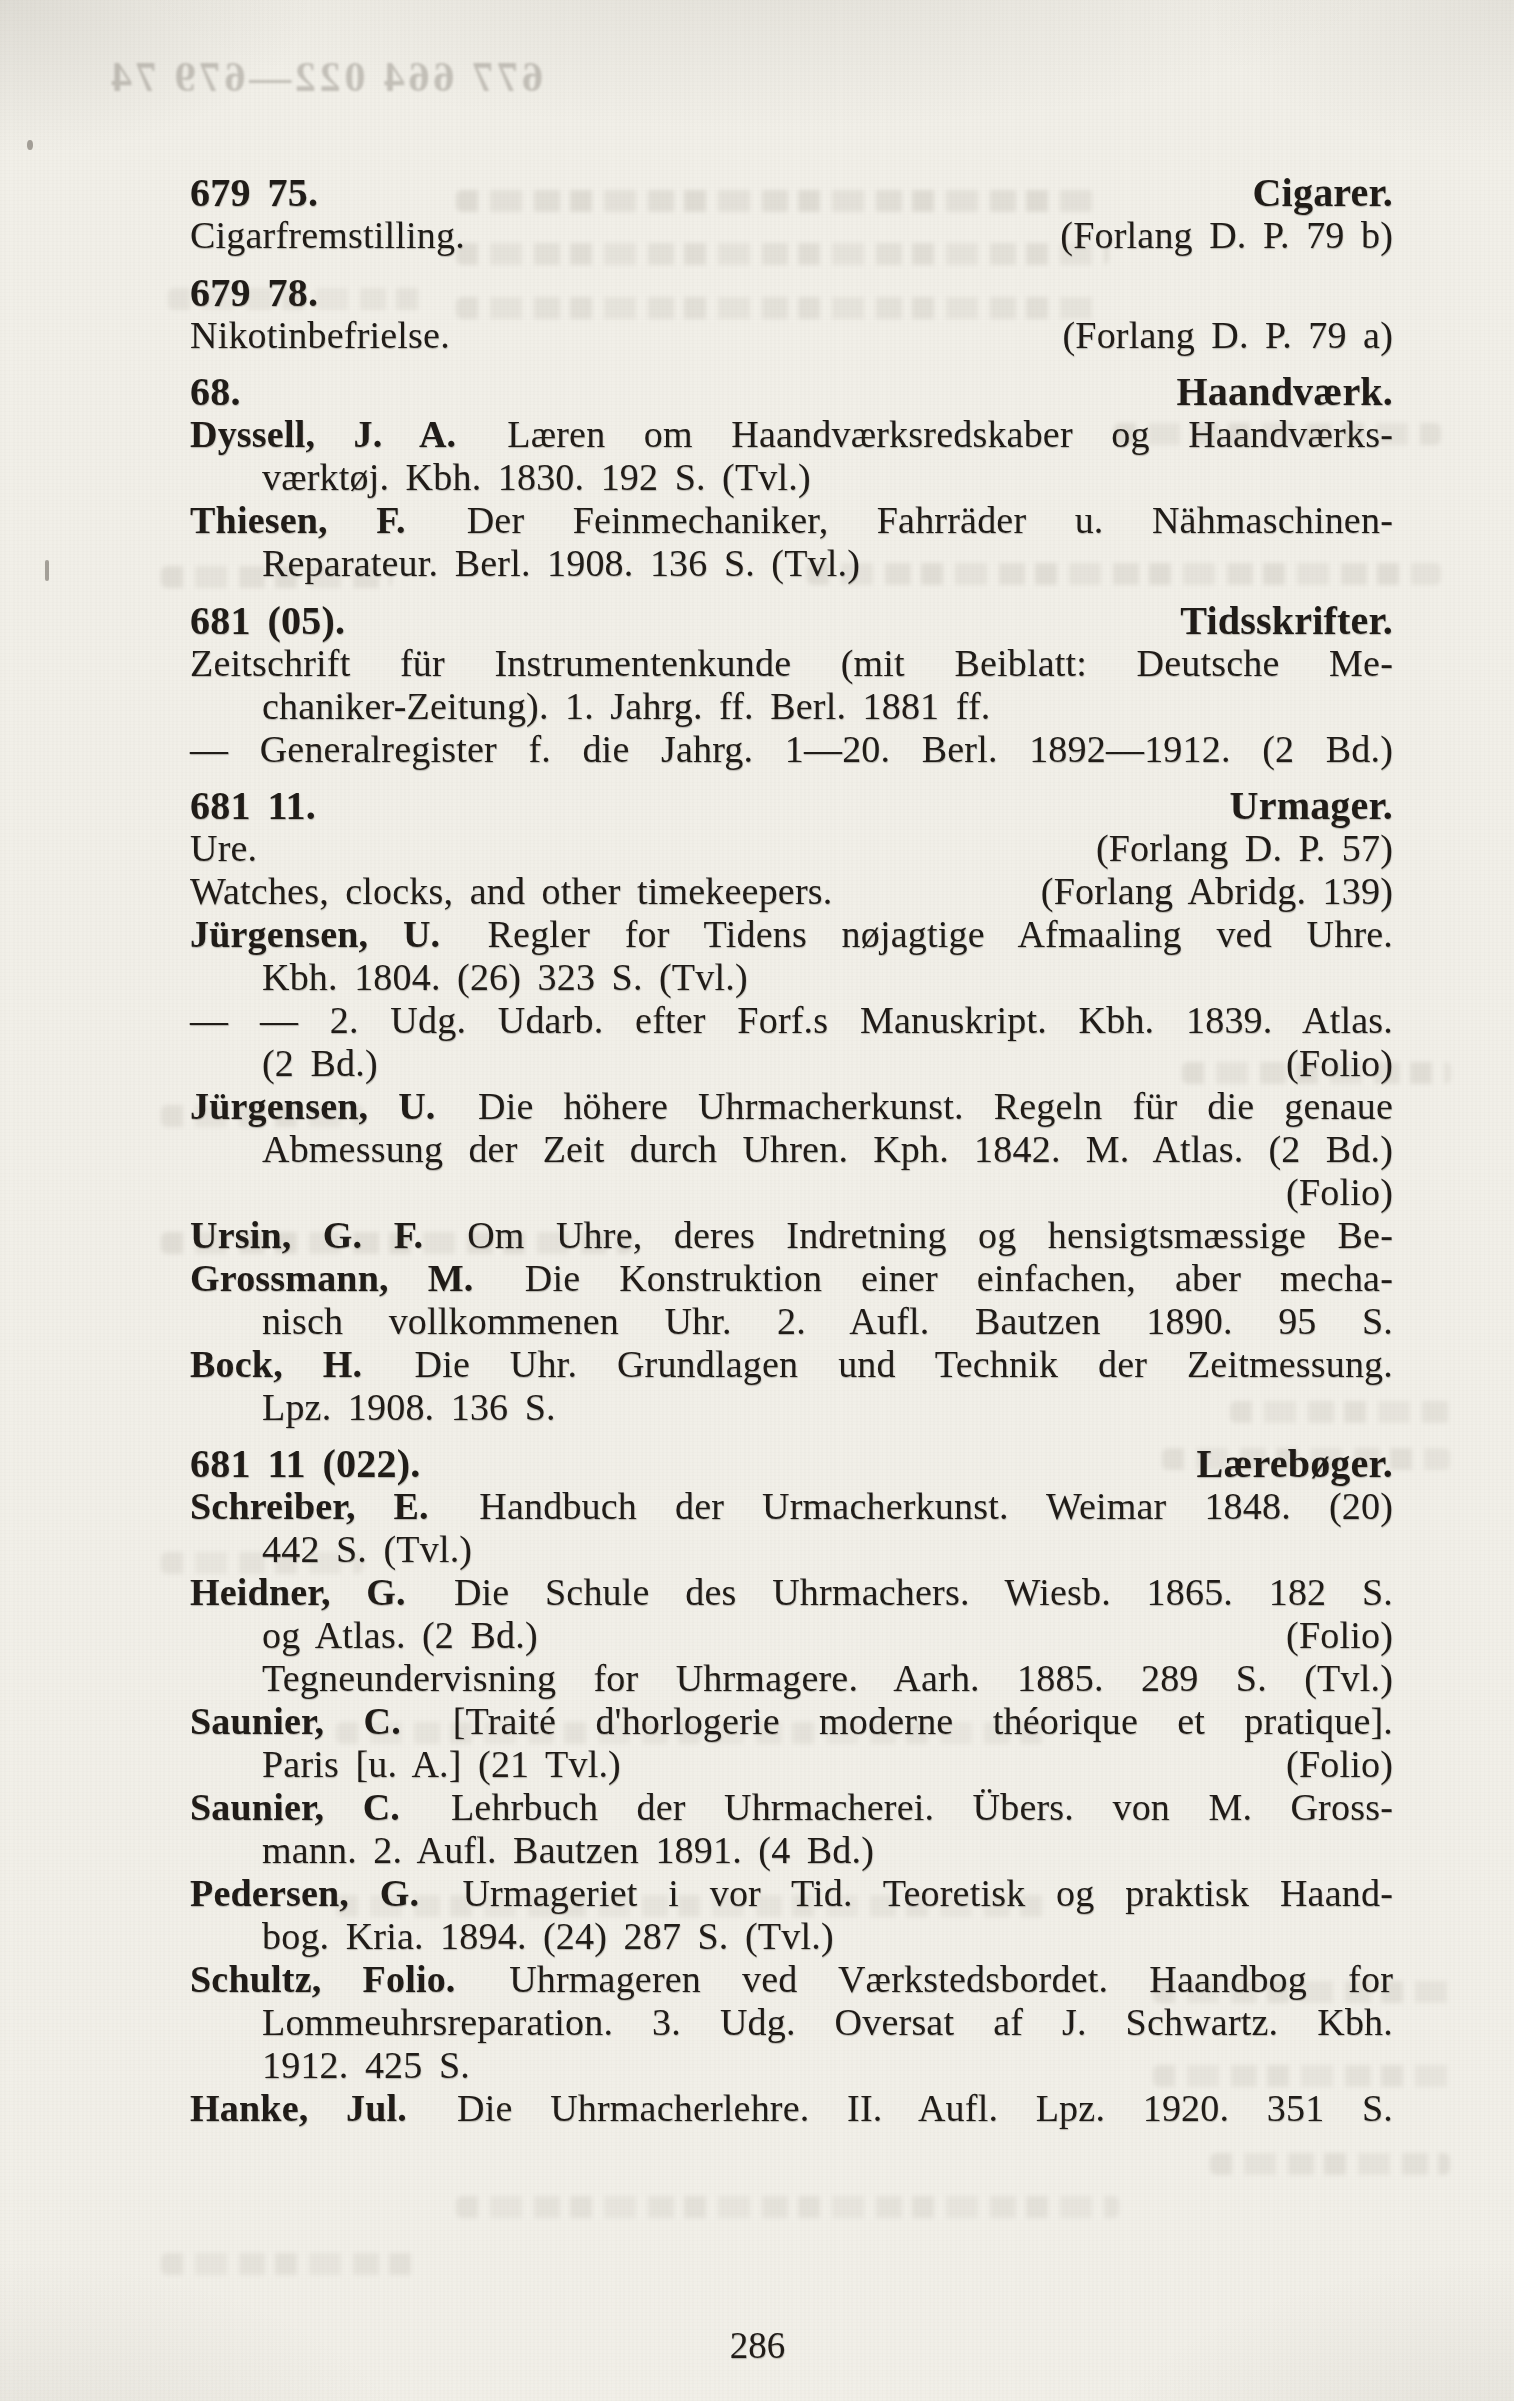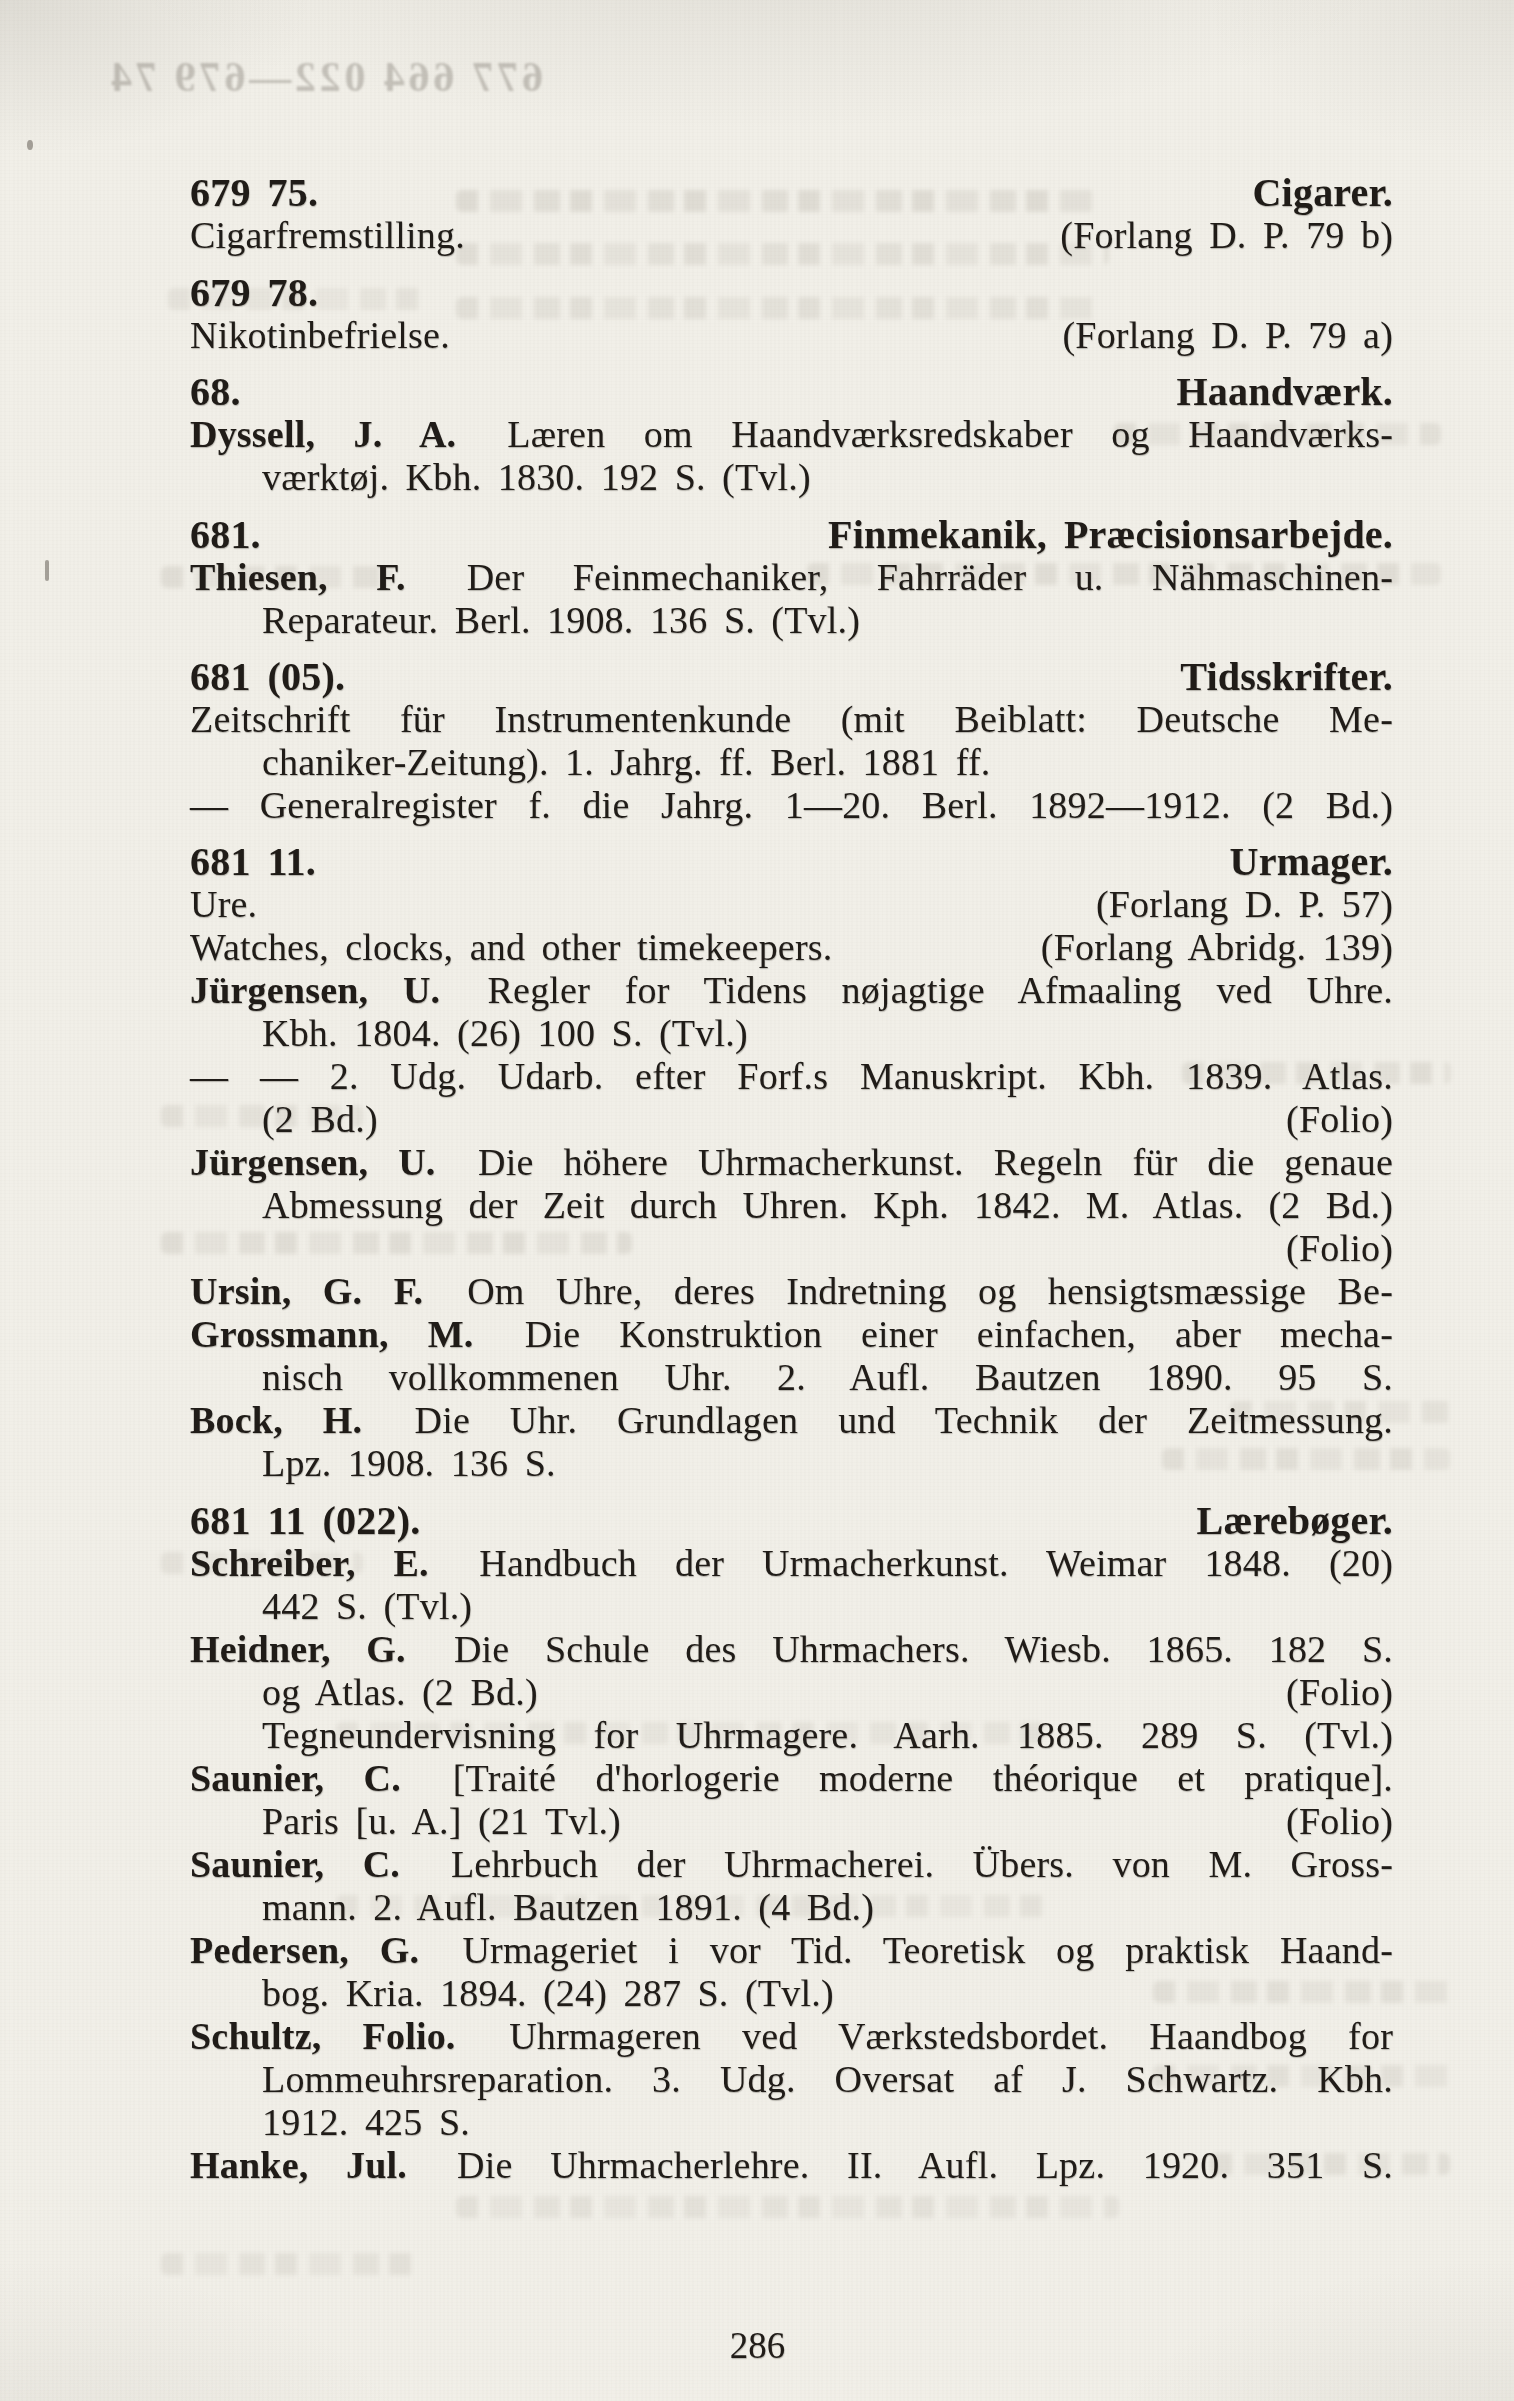--- a/index.html
+++ b/index.html
@@ -106,24 +106,20 @@
       <div class="line split">
         <span class="left"><span>Nikotinbefrielse.</span></span>
         <span class="right">(Forlang D. P. 79 a)</span>
       </div>
       <div class="line header split">
         <span class="left"><span class="b">68.</span></span>
         <span class="right b">Haandværk.</span>
       </div>
       <div class="line full"><span class="left"><span class="b">Dyssell, J. A.</span> <span>Læren om Haandværksredskaber og Haandværks-</span></span></div>
       <div class="line indent"><span class="left"><span>værktøj. Kbh. 1830. 192 S. (Tvl.)</span></span></div>
-      <div class="line header split">
-        <span class="left"><span class="b">681.</span></span>
-        <span class="right b">Finmekanik, Præcisionsarbejde.</span>
-      </div>
       <div class="line full"><span class="left"><span class="b">Thiesen, F.</span> <span>Der Feinmechaniker, Fahrräder u. Nähmaschinen-</span></span></div>
       <div class="line indent"><span class="left"><span>Reparateur. Berl. 1908. 136 S. (Tvl.)</span></span></div>
       <div class="line header split">
         <span class="left"><span class="b">681 (05).</span></span>
         <span class="right b">Tidsskrifter.</span>
       </div>
       <div class="line full"><span class="left"><span>Zeitschrift für Instrumentenkunde (mit Beiblatt: Deutsche Me-</span></span></div>
       <div class="line indent"><span class="left"><span>chaniker-Zeitung). 1. Jahrg. ff. Berl. 1881 ff.</span></span></div>
       <div class="line full"><span class="left"><span>— Generalregister f. die Jahrg. 1—20. Berl. 1892—1912. (2 Bd.)</span></span></div>
       <div class="line header split">
@@ -132,21 +128,21 @@
       </div>
       <div class="line split">
         <span class="left"><span>Ure.</span></span>
         <span class="right">(Forlang D. P. 57)</span>
       </div>
       <div class="line split">
         <span class="left"><span>Watches, clocks, and other timekeepers.</span></span>
         <span class="right">(Forlang Abridg. 139)</span>
       </div>
       <div class="line full"><span class="left"><span class="b">Jürgensen, U.</span> <span>Regler for Tidens nøjagtige Afmaaling ved Uhre.</span></span></div>
-      <div class="line indent"><span class="left"><span>Kbh. 1804. (26) 100 S. (Tvl.)</span></span></div>
+      <div class="line indent"><span class="left"><span>Kbh. 1804. (26) 323 S. (Tvl.)</span></span></div>
       <div class="line full"><span class="left"><span>— — 2. Udg. Udarb. efter Forf.s Manuskript. Kbh. 1839. Atlas.</span></span></div>
       <div class="line indent split">
         <span class="left"><span>(2 Bd.)</span></span>
         <span class="right">(Folio)</span>
       </div>
       <div class="line full"><span class="left"><span class="b">Jürgensen, U.</span> <span>Die höhere Uhrmacherkunst. Regeln für die genaue</span></span></div>
       <div class="line indent full"><span class="left"><span>Abmessung der Zeit durch Uhren. Kph. 1842. M. Atlas. (2 Bd.)</span></span></div>
       <div class="line ronly">
         <span class="right">(Folio)</span>
       </div>

